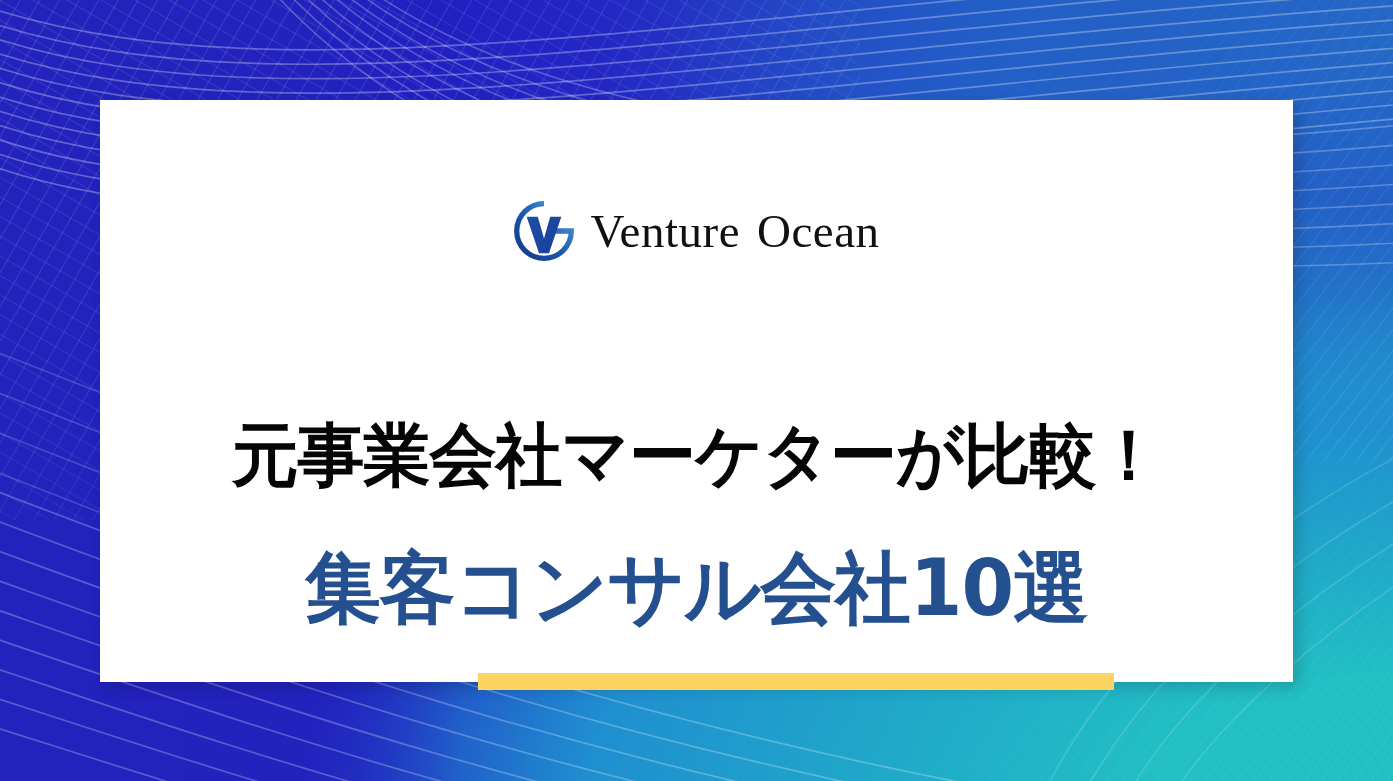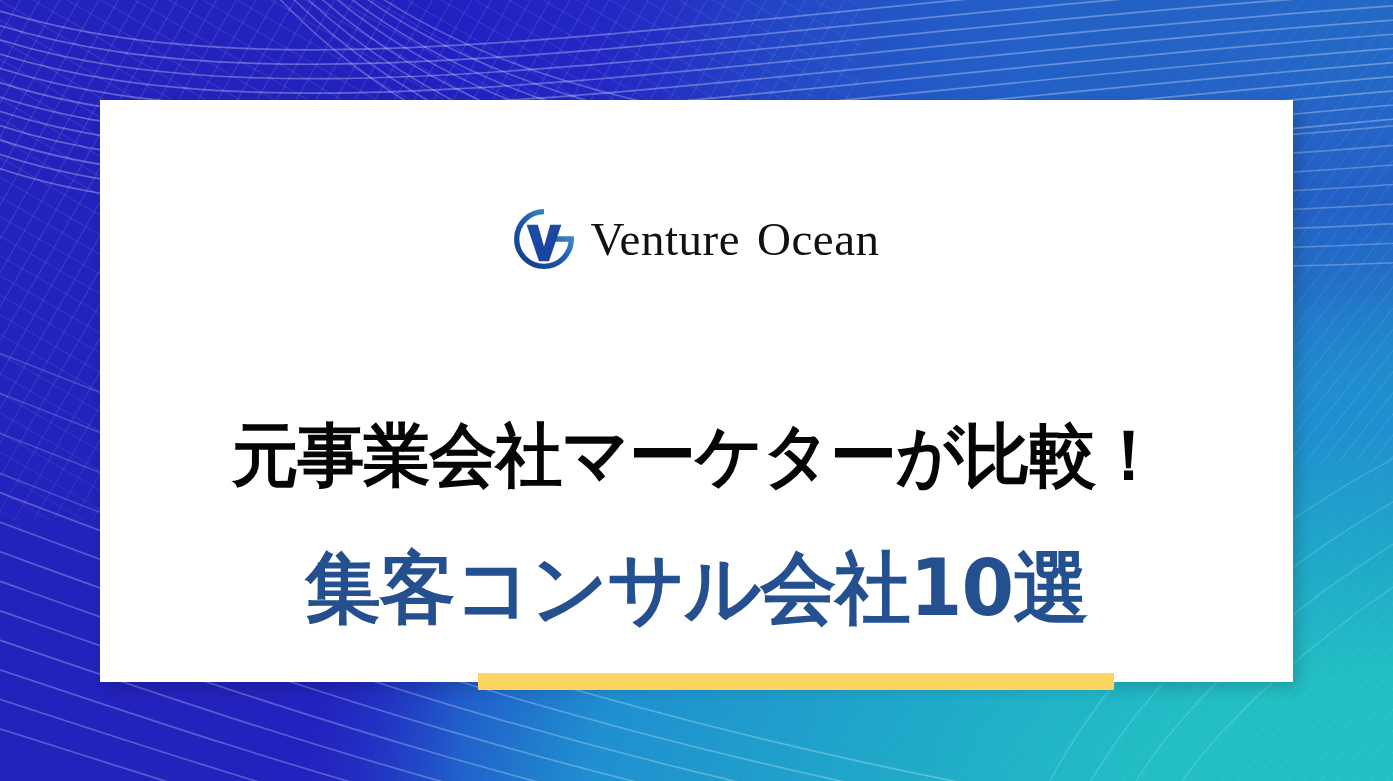--- a/index.html
+++ b/index.html
@@ -54,21 +54,21 @@
     height: 582px;
     background: #ffffff;
     box-shadow: 6px 6px 14px rgba(0,0,0,0.16);
   }
 
   
   .logo-row {
     position: absolute;
     left: 0;
     right: 0;
-    top: 108px;
+    top: 100px;
     display: flex;
     align-items: center;
     justify-content: center;
     gap: 15px;
   }
   .logo-mark {
     width: 62px;
     height: 62px;
     flex: 0 0 auto;
     display: block;

